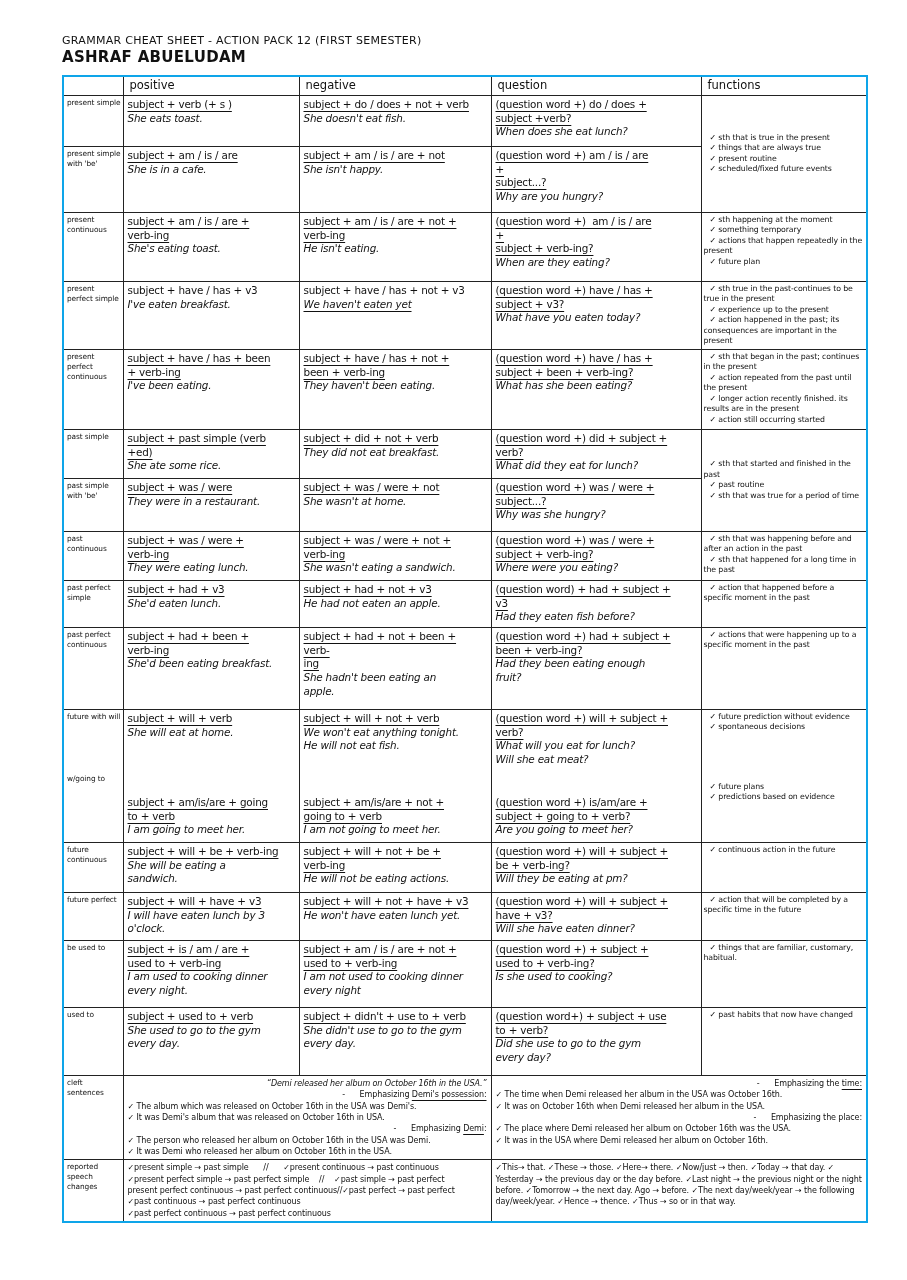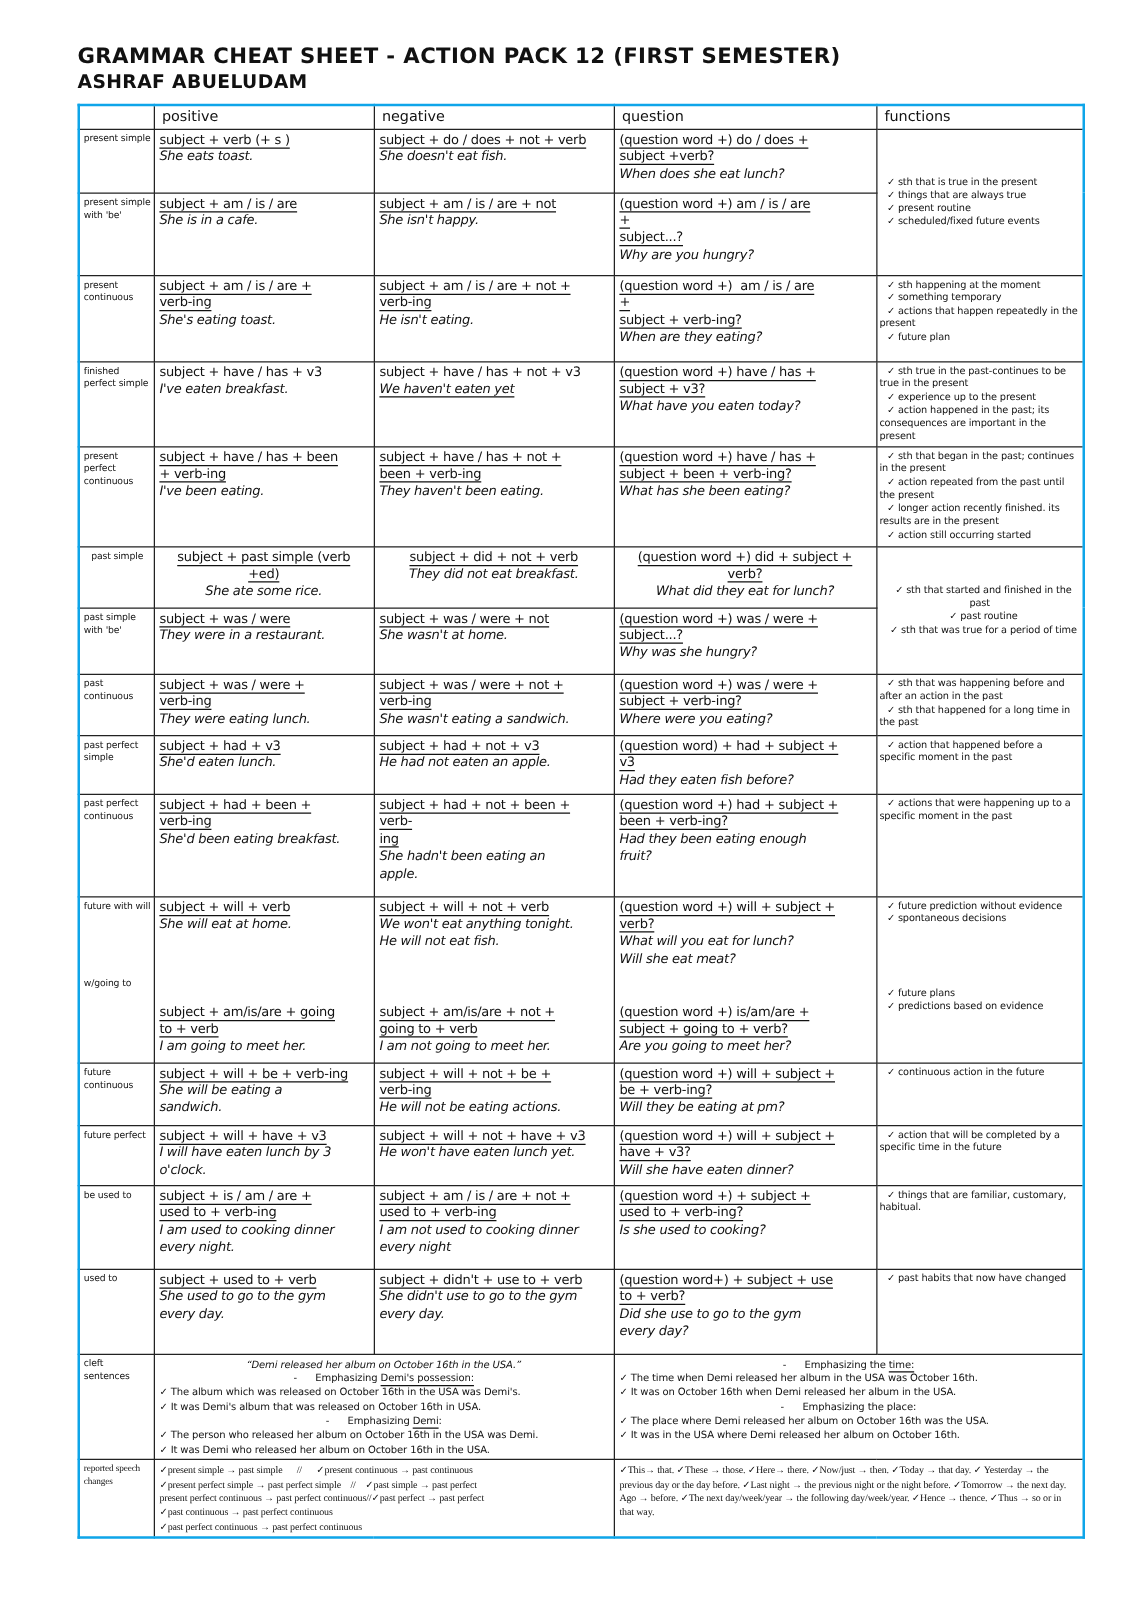--- a/index.html
+++ b/index.html
@@ -2,21 +2,21 @@
 <html><head>
 <meta charset="utf-8">
 <style>
   html,body{margin:0;padding:0;background:#ffffff;}
   body{
     width:907px;min-height:1280px;
     font-family:"DejaVu Sans","Liberation Sans",sans-serif;
     color:#111;
   }
   .page{padding:34px 0 0 62px;}
-  .title{font-size:17px;font-weight:700;letter-spacing:.3px;line-height:1.3;margin:0;}
+  .title{font-size:11px;font-weight:400;letter-spacing:.3px;line-height:1.3;margin:0;}
   .subtitle{font-size:15px;font-weight:600;letter-spacing:.3px;line-height:1.3;margin:0;}
   table.sheet{
     border-collapse:collapse;table-layout:fixed;
     width:804px;margin-top:7px;
     border:2px solid #0ea5e9;
   }
   td,th{border:1.5px solid #222;vertical-align:top;overflow:hidden;}
   th{
     font-size:11.5px;font-weight:400;text-align:left;
     padding:1px 6px;height:16px;
@@ -29,21 +29,21 @@
     font-size:10.4px;line-height:1.32;padding:2px 4px;
     letter-spacing:-.2px;
   }
   td.fns{
     font-size:7.8px;line-height:1.35;padding:2px 2px;
     letter-spacing:-.1px;
   }
   td.fns.vmid{vertical-align:middle;}
   td.cell.small{font-size:8px;line-height:1.42;letter-spacing:-.1px;padding:2px 4px;}
   .ln{white-space:pre-wrap;}
-  .ln.ctr{text-align:center;}
+  .ln.ctr{text-align:right;}
   .u{text-decoration:underline;text-underline-offset:2.5px;}
   .i{font-style:italic;}
   .fi{text-indent:6px;}
   .ga{height:84px;}
   .gaf{height:70px;}
   .lbl-a{height:62px;}
 </style>
 </head>
 <body>
 
@@ -125,21 +125,21 @@
             <div class="ln"><span class="i">When are they eating?</span></div>
           </td>
           <td class="fns">
             <div class="fi">✓ sth happening at the moment</div>
             <div class="fi">✓ something temporary</div>
             <div class="fi">✓ actions that happen repeatedly in the present</div>
             <div class="fi">✓ future plan</div>
           </td>
         </tr>
         <tr style="height: 67px;">
-          <td class="lbl">finished perfect simple</td>
+          <td class="lbl">present perfect simple</td>
           <td class="cell">
             <div class="ln"><span>subject + have / has + v3</span></div>
             <div class="ln"><span class="i">I've eaten breakfast.</span></div>
           </td>
           <td class="cell">
             <div class="ln"><span>subject + have / has + not + v3</span></div>
             <div class="ln"><span class="u i">We haven't eaten yet</span></div>
           </td>
           <td class="cell">
             <div class="ln"><span class="u">(question word +) have / has +</span></div>
@@ -169,21 +169,21 @@
             <div class="ln"><span class="u">subject + been + verb-ing?</span></div>
             <div class="ln"><span class="i">What has she been eating?</span></div>
           </td>
           <td class="fns">
             <div class="fi">✓ sth that began in the past; continues in the present</div>
             <div class="fi">✓ action repeated from the past until the present</div>
             <div class="fi">✓ longer action recently finished. its results are in the present</div>
             <div class="fi">✓ action still occurring started</div>
           </td>
         </tr>
-        <tr style="height: 49px; text-align: center;">
+        <tr style="height: 49px;">
           <td class="lbl">past simple</td>
           <td class="cell">
             <div class="ln"><span class="u">subject + past simple (verb</span></div>
             <div class="ln"><span class="u">+ed)</span></div>
             <div class="ln"><span class="i">She ate some rice.</span></div>
           </td>
           <td class="cell">
             <div class="ln"><span class="u">subject + did + not + verb</span></div>
             <div class="ln"><span class="i">They did not eat breakfast.</span></div>
           </td>
@@ -430,21 +430,21 @@
           </td>
           <td class="cell small" colspan="2">
             <div class="ln ctr"><span>-      Emphasizing the </span><span class="u">time:</span></div>
             <div class="ln"><span>✓ The time when Demi released her album in the USA was October 16th.</span></div>
             <div class="ln"><span>✓ It was on October 16th when Demi released her album in the USA.</span></div>
             <div class="ln ctr"><span>-      Emphasizing the place:</span></div>
             <div class="ln"><span>✓ The place where Demi released her album on October 16th was the USA.</span></div>
             <div class="ln"><span>✓ It was in the USA where Demi released her album on October 16th.</span></div>
           </td>
         </tr>
-        <tr style="height: 56px; font-family: Liberation Serif, serif;">
+        <tr style="height: 56px;">
           <td class="lbl">reported speech changes</td>
           <td class="cell small" colspan="2">
             <div class="ln"><span>✓present simple → past simple      //      ✓present continuous → past continuous</span></div>
             <div class="ln"><span>✓present perfect simple → past perfect simple    //    ✓past simple → past perfect</span></div>
             <div class="ln"><span>present perfect continuous → past perfect continuous//✓past perfect → past perfect</span></div>
             <div class="ln"><span>✓past continuous → past perfect continuous</span></div>
             <div class="ln"><span>✓past perfect continuous → past perfect continuous</span></div>
           </td>
           <td class="cell small" colspan="2">
             <div class="ln"><span>✓This→ that. ✓These → those. ✓Here→ there. ✓Now/just → then. ✓Today → that day. ✓ Yesterday → the previous day or the day before. ✓Last night → the previous night or the night before. ✓Tomorrow → the next day. Ago → before. ✓The next day/week/year → the following day/week/year. ✓Hence → thence. ✓Thus → so or in that way.</span></div>

